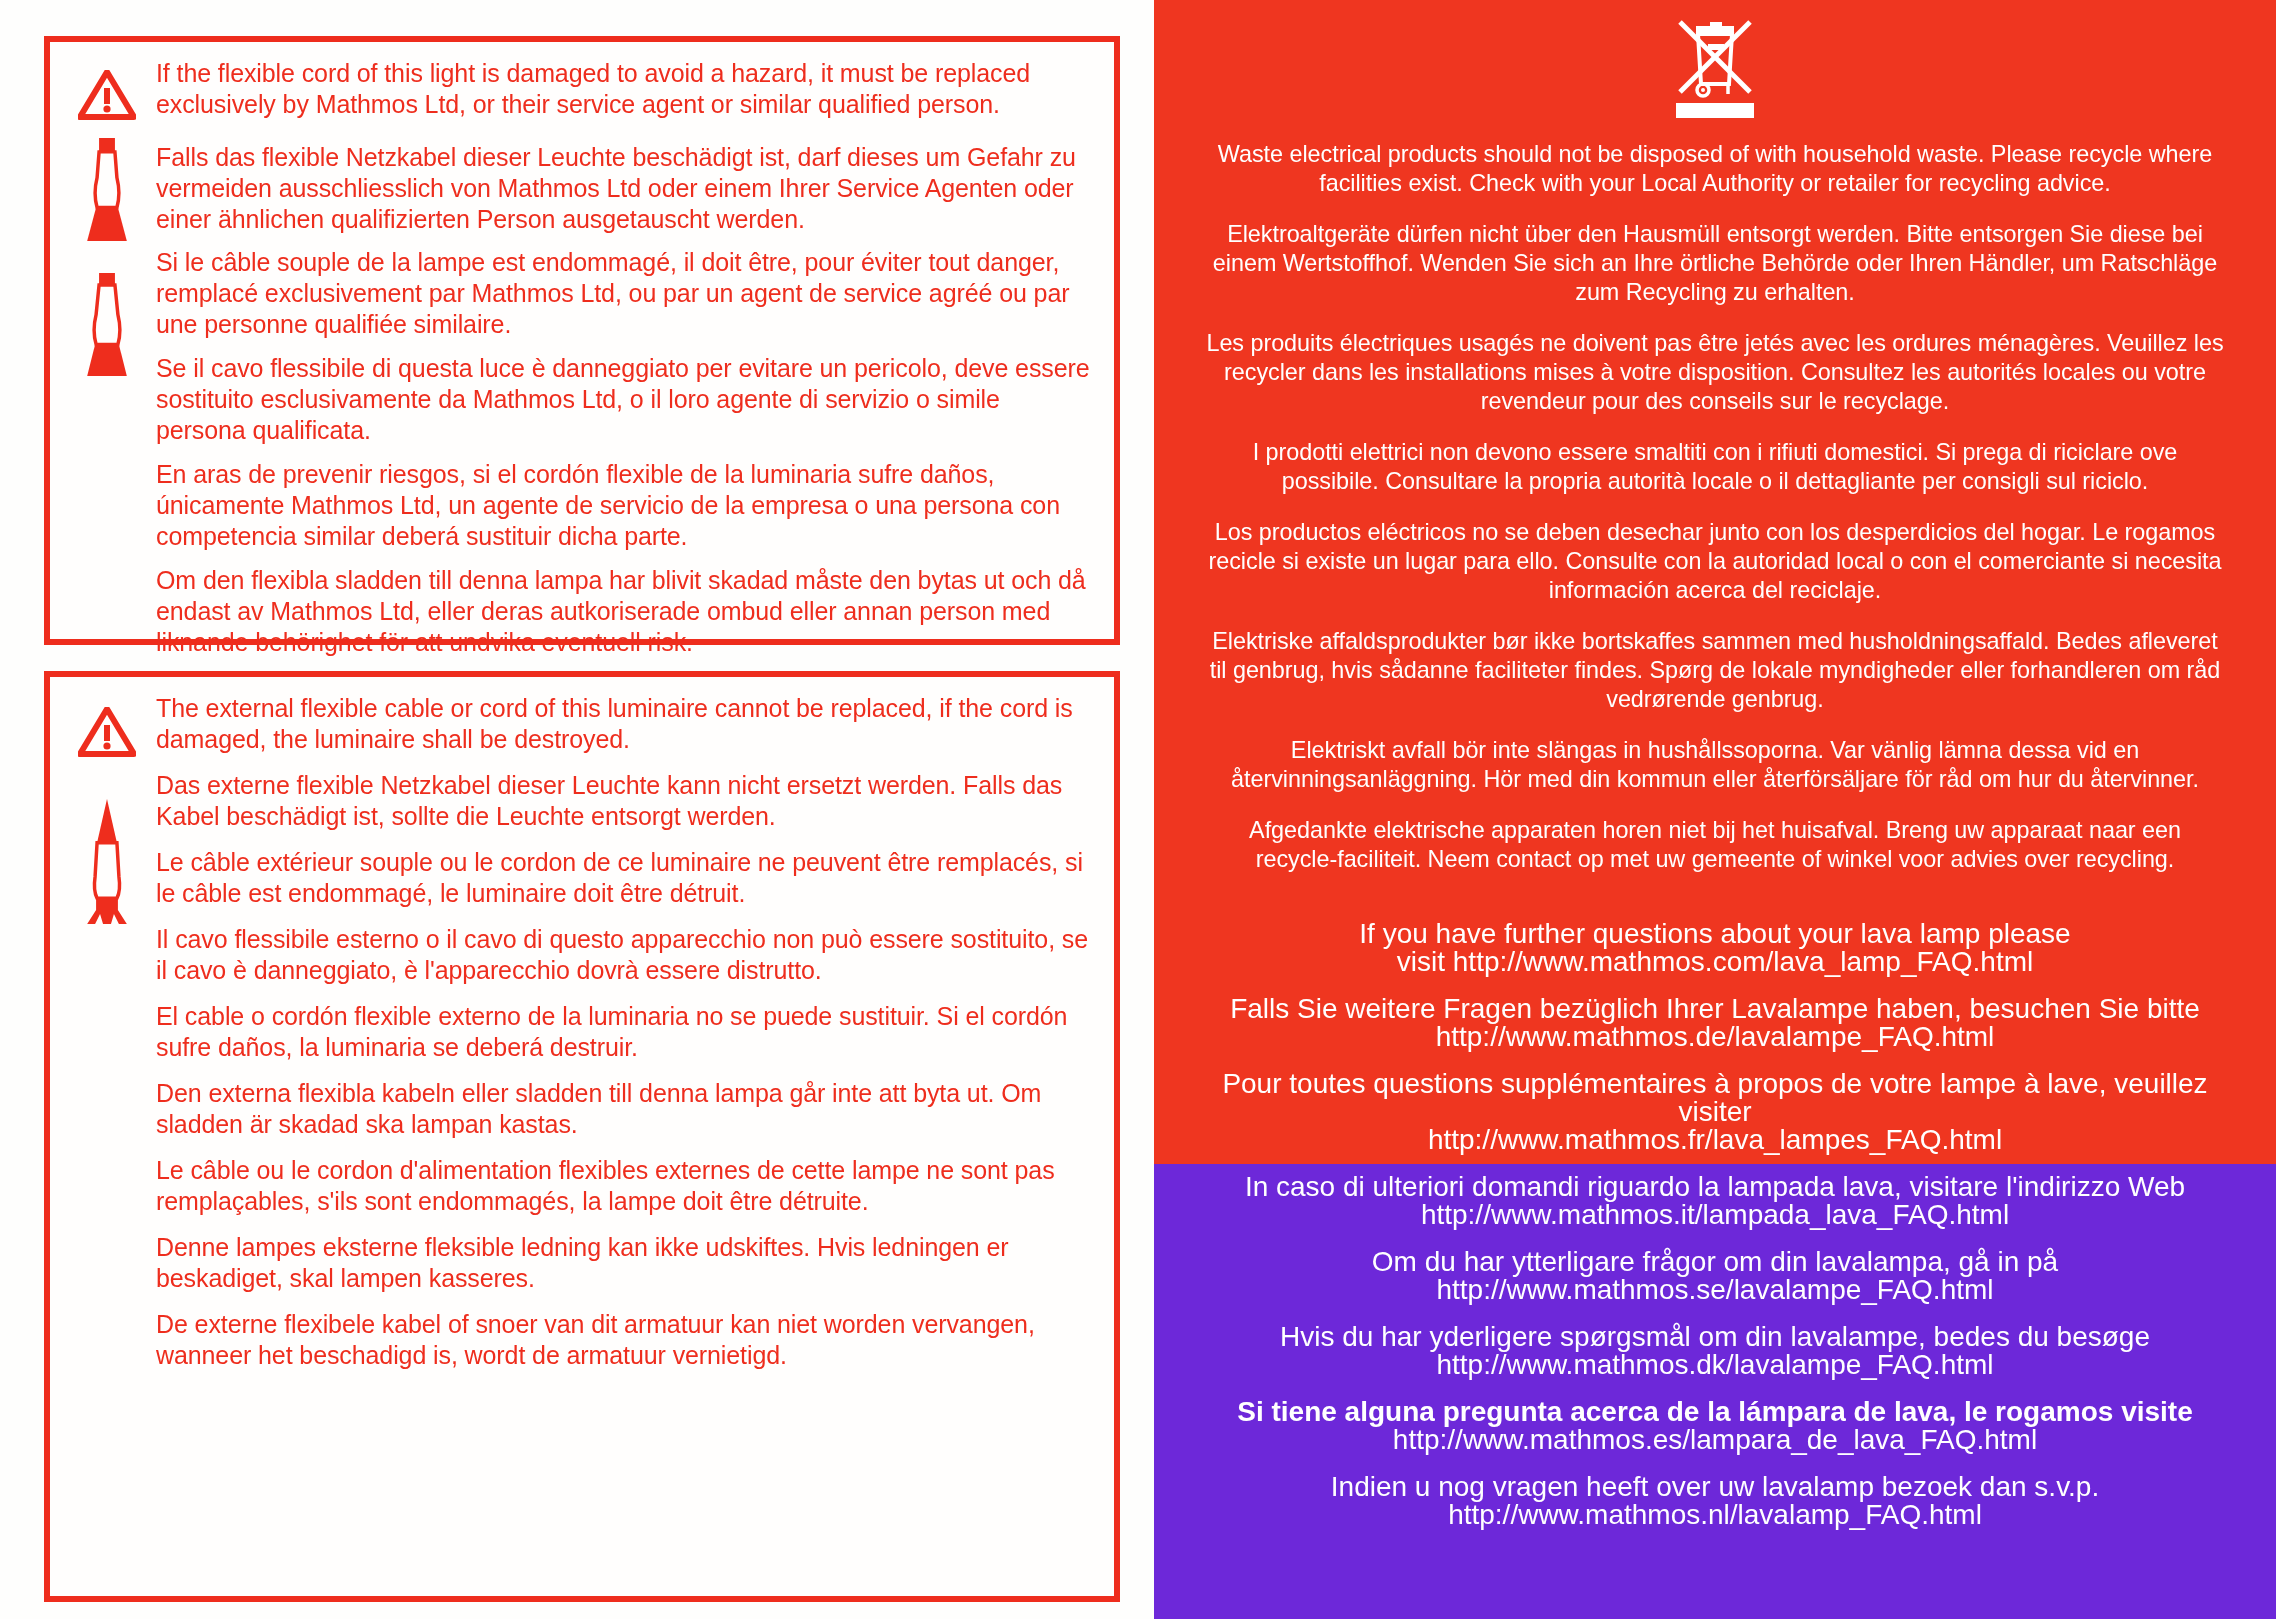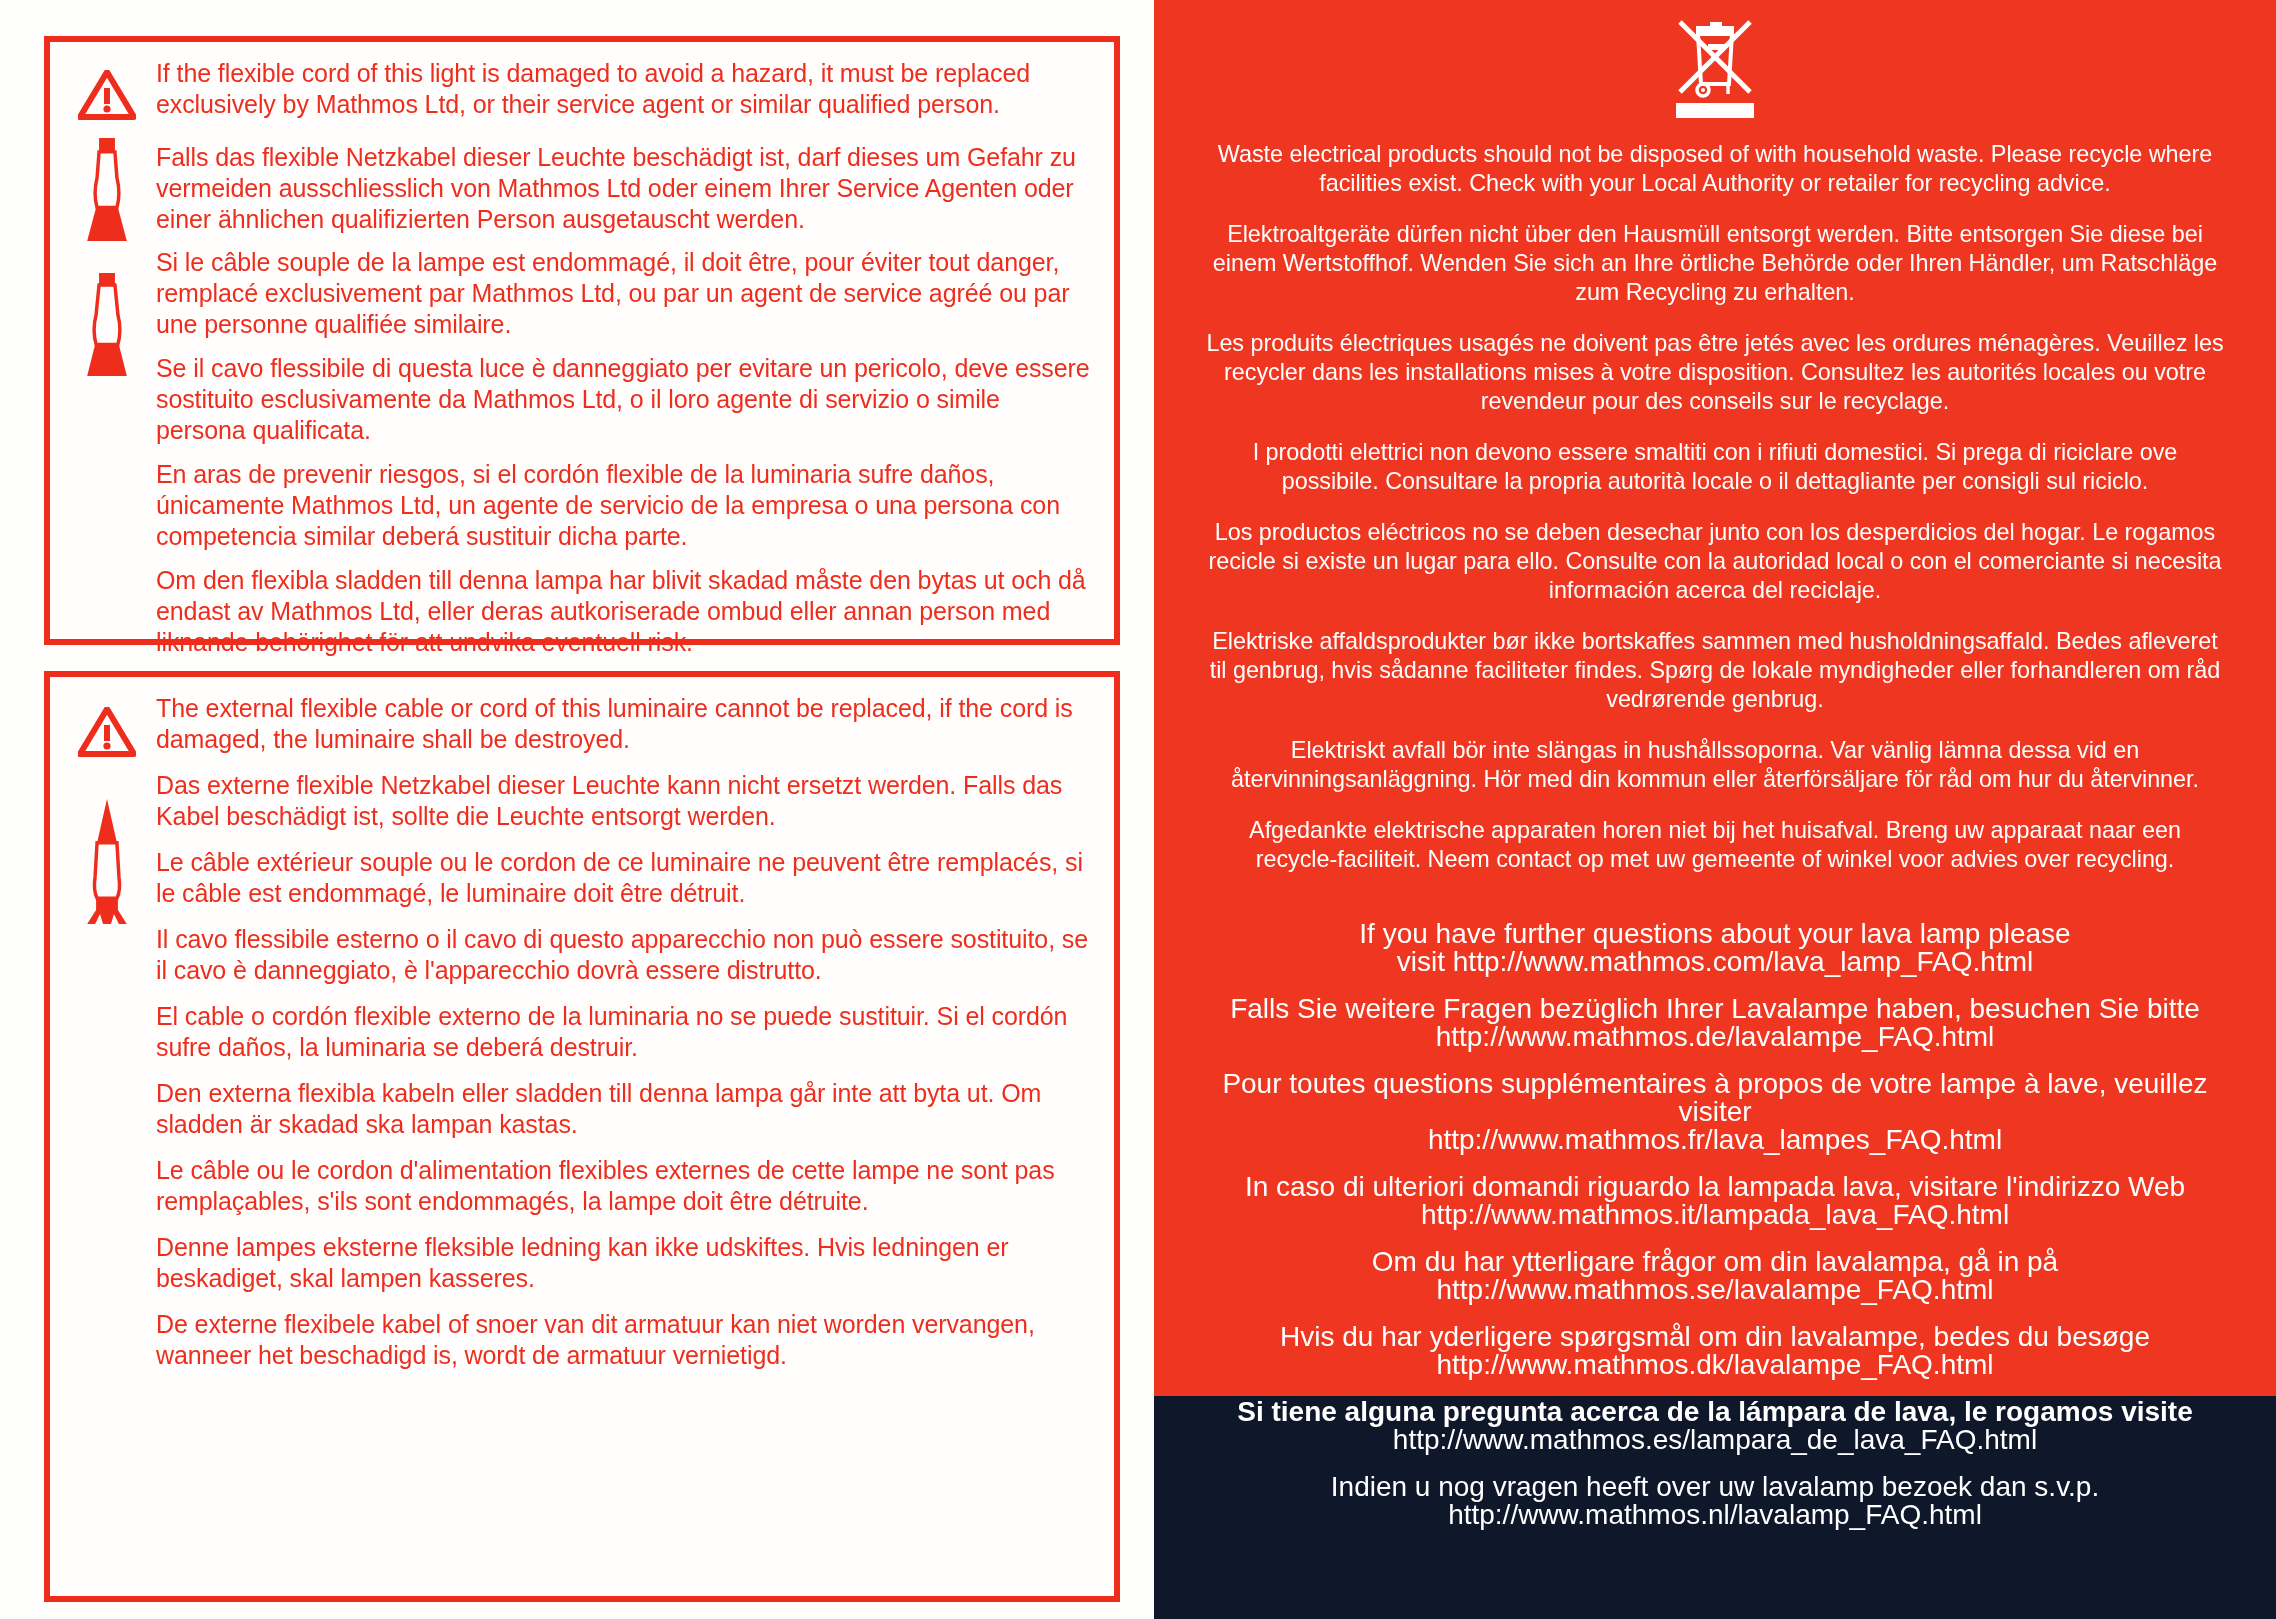--- a/index.html
+++ b/index.html
@@ -6,21 +6,21 @@
   html, body {
     width: 2277px; height: 1620px;
     font-family: "Liberation Sans", sans-serif;
     background: #ffffff;
     overflow: hidden;
   }
   .page {
     position: relative;
     width: 2277px; height: 1620px;
     display: flex;
-    background: #0f172a;
+    background: #6d28d9;
   }
 
   
   .left-panel {
     position: relative;
     width: 1154px;
     height: 1620px;
     background: #fefefd;
     padding: 36px 34px 18px 44px;
     display: flex;
@@ -65,21 +65,21 @@
   .box1 .para.gap-big { margin-bottom: 22px; }
   .box1 .para.gap-lg { margin-bottom: 12px; }
   .box2 .para { margin-bottom: 15px; font-size: 25px; line-height: 31px; }
 
   svg.ic { display: block; }
 
   
   .right-panel {
     position: relative;
     width: 1122px;
-    height: 1396px;
+    height: 1164px;
     background: #ef3620;
     padding: 14px 46px 10px 46px;
     display: flex;
     flex-direction: column;
     align-items: flex-end;
   }
   .weee {
     width: 100%;
     display: flex;
     flex-direction: column;

